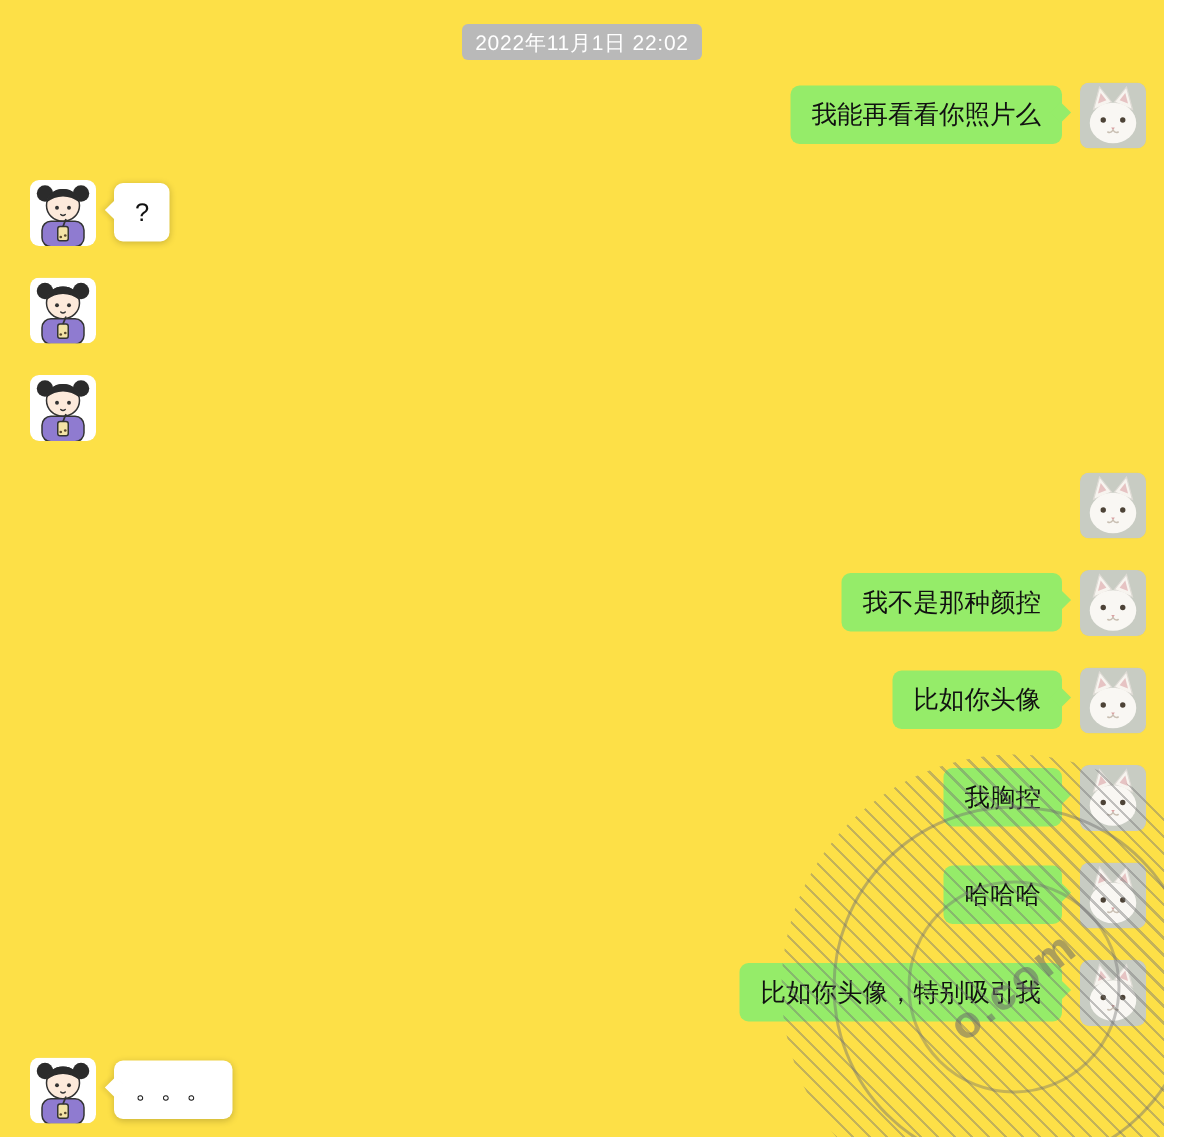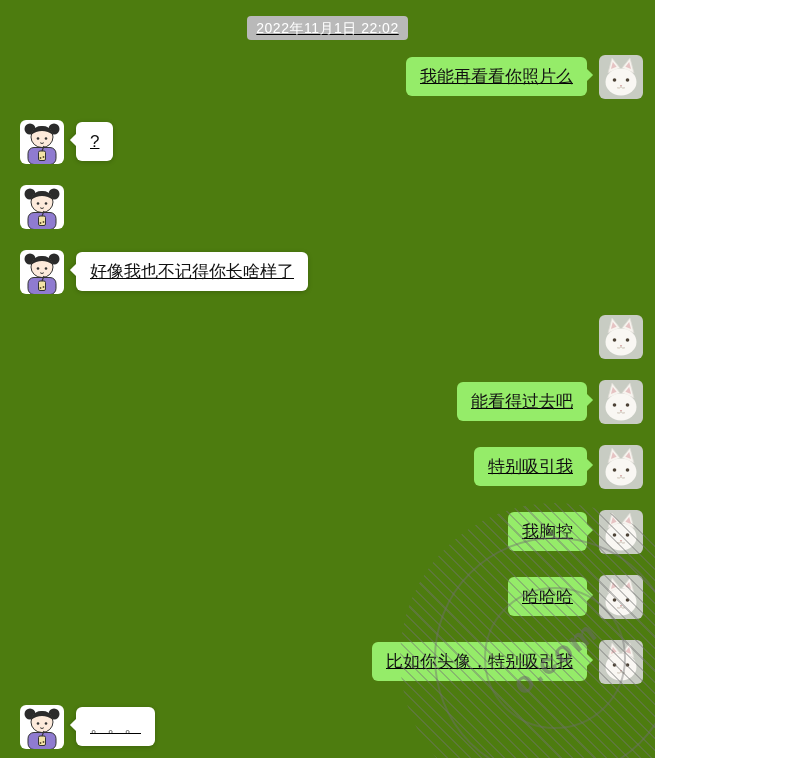--- a/index.html
+++ b/index.html
@@ -3,25 +3,24 @@
 <meta charset="utf-8">
 <style>
   html, body {
     margin: 0;
     padding: 0;
     background: #ffffff;
     font-family: "Liberation Sans", "DejaVu Sans", sans-serif;
   }
   #chat-window {
     position: relative;
-    width: 655px;
+    width: 776px;
     height: 758px;
-    background: #4d7c0f;
+    background: #fde047;
     overflow: hidden;
-    text-decoration: underline;
   }
   .timestamp {
     display: block;
     width: fit-content;
     margin: 16px auto 15px auto;
     background: #b9b9b9;
     color: #ffffff;
     font-size: 14px;
     line-height: 14px;
     padding: 5px 9px;
@@ -201,62 +200,61 @@
         <circle cx="18" cy="18.5" r="1.3" fill="#333333"></circle>
         <circle cx="26" cy="18.5" r="1.3" fill="#333333"></circle>
         <path d="M20.5 23 Q22 24.3 23.5 23" stroke="#333333" stroke-width="1" fill="none" stroke-linecap="round"></path>
         <rect x="8" y="27.5" width="28" height="17" rx="6" fill="#8f7bd0" stroke="#333333" stroke-width="1"></rect>
         <rect x="18.5" y="31" width="7" height="9.5" rx="1.5" fill="#f3e3a6" stroke="#333333" stroke-width="1"></rect>
         <line x1="22" y1="31" x2="24" y2="26" stroke="#333333" stroke-width="1.2"></line>
         <circle cx="20.5" cy="38" r="0.9" fill="#5a4a2e"></circle>
         <circle cx="23.5" cy="37" r="0.9" fill="#5a4a2e"></circle>
       </svg>
     </div>
-    <div class="bubble">好像我也不记得你长啥样了</div>
-  </div>
-
-  <div class="row right">
-    <div class="avatar">
-      <svg viewBox="0 0 44 44" xmlns="http://www.w3.org/2000/svg">
-        <rect width="44" height="44" fill="#c8ccc3"></rect>
-        <polygon points="9,18 13,3 21,13" fill="#f7f4ef" stroke="#dddad4" stroke-width="0.8"></polygon>
-        <polygon points="35,18 31,3 23,13" fill="#f7f4ef" stroke="#dddad4" stroke-width="0.8"></polygon>
-        <polygon points="12,14 13.8,7 17.6,11.8" fill="#e6c3c3"></polygon>
-        <polygon points="32,14 30.2,7 26.4,11.8" fill="#e6c3c3"></polygon>
-        <ellipse cx="22" cy="27" rx="15.5" ry="13.5" fill="#f9f7f3"></ellipse>
-        <circle cx="15.5" cy="25" r="1.8" fill="#4d4337"></circle>
-        <circle cx="28.5" cy="25" r="1.8" fill="#4d4337"></circle>
-        <path d="M20.8 30 L23.2 30 L22 31.8 Z" fill="#d9a3a3"></path>
-        <path d="M22 31.8 Q20.5 34 18.5 33" stroke="#c9bfb2" stroke-width="1" fill="none" stroke-linecap="round"></path>
-        <path d="M22 31.8 Q23.5 34 25.5 33" stroke="#c9bfb2" stroke-width="1" fill="none" stroke-linecap="round"></path>
-      </svg>
-    </div>
-  </div>
-
-  <div class="row right">
-    <div class="bubble">能看得过去吧</div>
-    <div class="avatar">
-      <svg viewBox="0 0 44 44" xmlns="http://www.w3.org/2000/svg">
-        <rect width="44" height="44" fill="#c8ccc3"></rect>
-        <polygon points="9,18 13,3 21,13" fill="#f7f4ef" stroke="#dddad4" stroke-width="0.8"></polygon>
-        <polygon points="35,18 31,3 23,13" fill="#f7f4ef" stroke="#dddad4" stroke-width="0.8"></polygon>
-        <polygon points="12,14 13.8,7 17.6,11.8" fill="#e6c3c3"></polygon>
-        <polygon points="32,14 30.2,7 26.4,11.8" fill="#e6c3c3"></polygon>
-        <ellipse cx="22" cy="27" rx="15.5" ry="13.5" fill="#f9f7f3"></ellipse>
-        <circle cx="15.5" cy="25" r="1.8" fill="#4d4337"></circle>
-        <circle cx="28.5" cy="25" r="1.8" fill="#4d4337"></circle>
-        <path d="M20.8 30 L23.2 30 L22 31.8 Z" fill="#d9a3a3"></path>
-        <path d="M22 31.8 Q20.5 34 18.5 33" stroke="#c9bfb2" stroke-width="1" fill="none" stroke-linecap="round"></path>
-        <path d="M22 31.8 Q23.5 34 25.5 33" stroke="#c9bfb2" stroke-width="1" fill="none" stroke-linecap="round"></path>
-      </svg>
-    </div>
-  </div>
-
-  <div class="row right">
-    <div class="bubble">特别吸引我</div>
+  </div>
+
+  <div class="row right">
+    <div class="avatar">
+      <svg viewBox="0 0 44 44" xmlns="http://www.w3.org/2000/svg">
+        <rect width="44" height="44" fill="#c8ccc3"></rect>
+        <polygon points="9,18 13,3 21,13" fill="#f7f4ef" stroke="#dddad4" stroke-width="0.8"></polygon>
+        <polygon points="35,18 31,3 23,13" fill="#f7f4ef" stroke="#dddad4" stroke-width="0.8"></polygon>
+        <polygon points="12,14 13.8,7 17.6,11.8" fill="#e6c3c3"></polygon>
+        <polygon points="32,14 30.2,7 26.4,11.8" fill="#e6c3c3"></polygon>
+        <ellipse cx="22" cy="27" rx="15.5" ry="13.5" fill="#f9f7f3"></ellipse>
+        <circle cx="15.5" cy="25" r="1.8" fill="#4d4337"></circle>
+        <circle cx="28.5" cy="25" r="1.8" fill="#4d4337"></circle>
+        <path d="M20.8 30 L23.2 30 L22 31.8 Z" fill="#d9a3a3"></path>
+        <path d="M22 31.8 Q20.5 34 18.5 33" stroke="#c9bfb2" stroke-width="1" fill="none" stroke-linecap="round"></path>
+        <path d="M22 31.8 Q23.5 34 25.5 33" stroke="#c9bfb2" stroke-width="1" fill="none" stroke-linecap="round"></path>
+      </svg>
+    </div>
+  </div>
+
+  <div class="row right">
+    <div class="bubble">我不是那种颜控</div>
+    <div class="avatar">
+      <svg viewBox="0 0 44 44" xmlns="http://www.w3.org/2000/svg">
+        <rect width="44" height="44" fill="#c8ccc3"></rect>
+        <polygon points="9,18 13,3 21,13" fill="#f7f4ef" stroke="#dddad4" stroke-width="0.8"></polygon>
+        <polygon points="35,18 31,3 23,13" fill="#f7f4ef" stroke="#dddad4" stroke-width="0.8"></polygon>
+        <polygon points="12,14 13.8,7 17.6,11.8" fill="#e6c3c3"></polygon>
+        <polygon points="32,14 30.2,7 26.4,11.8" fill="#e6c3c3"></polygon>
+        <ellipse cx="22" cy="27" rx="15.5" ry="13.5" fill="#f9f7f3"></ellipse>
+        <circle cx="15.5" cy="25" r="1.8" fill="#4d4337"></circle>
+        <circle cx="28.5" cy="25" r="1.8" fill="#4d4337"></circle>
+        <path d="M20.8 30 L23.2 30 L22 31.8 Z" fill="#d9a3a3"></path>
+        <path d="M22 31.8 Q20.5 34 18.5 33" stroke="#c9bfb2" stroke-width="1" fill="none" stroke-linecap="round"></path>
+        <path d="M22 31.8 Q23.5 34 25.5 33" stroke="#c9bfb2" stroke-width="1" fill="none" stroke-linecap="round"></path>
+      </svg>
+    </div>
+  </div>
+
+  <div class="row right">
+    <div class="bubble">比如你头像</div>
     <div class="avatar">
       <svg viewBox="0 0 44 44" xmlns="http://www.w3.org/2000/svg">
         <rect width="44" height="44" fill="#c8ccc3"></rect>
         <polygon points="9,18 13,3 21,13" fill="#f7f4ef" stroke="#dddad4" stroke-width="0.8"></polygon>
         <polygon points="35,18 31,3 23,13" fill="#f7f4ef" stroke="#dddad4" stroke-width="0.8"></polygon>
         <polygon points="12,14 13.8,7 17.6,11.8" fill="#e6c3c3"></polygon>
         <polygon points="32,14 30.2,7 26.4,11.8" fill="#e6c3c3"></polygon>
         <ellipse cx="22" cy="27" rx="15.5" ry="13.5" fill="#f9f7f3"></ellipse>
         <circle cx="15.5" cy="25" r="1.8" fill="#4d4337"></circle>
         <circle cx="28.5" cy="25" r="1.8" fill="#4d4337"></circle>

